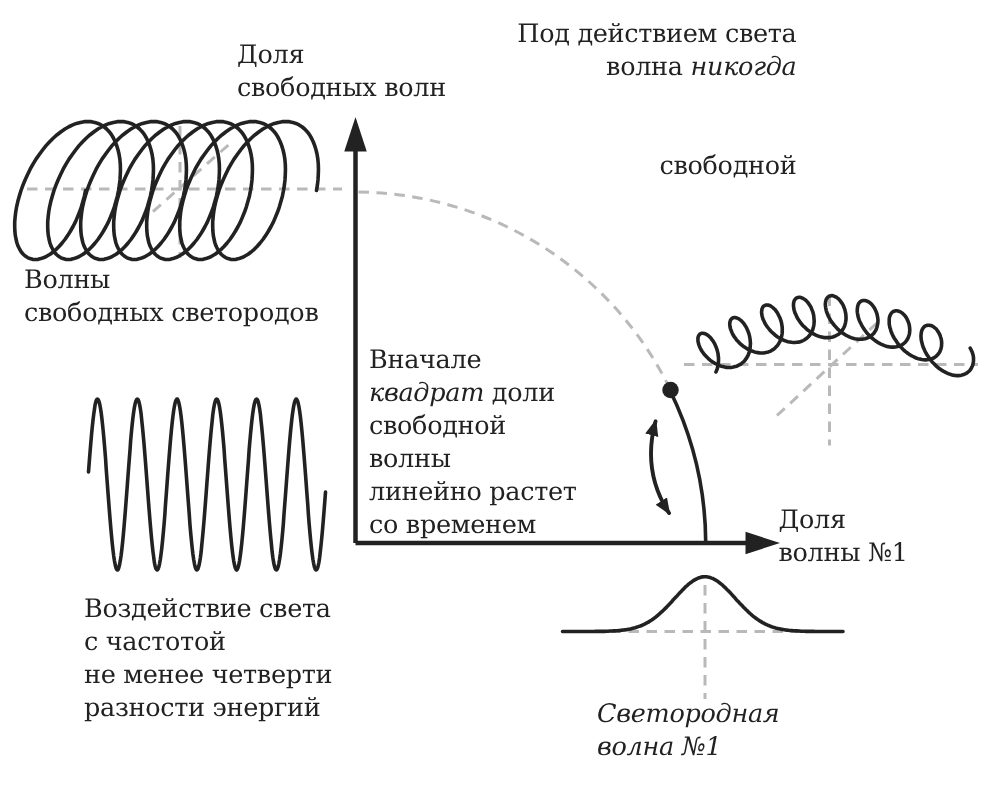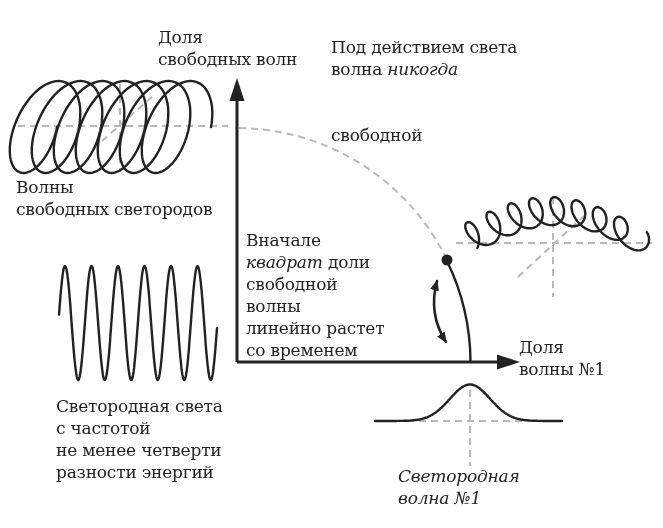--- a/index.html
+++ b/index.html
@@ -55,29 +55,29 @@
 
       <path d="M 447 261 A 233.5 233.5 0 0 1 470.5 362"></path>
       <path id="osc" d="M 437 281 Q 428 314 446 342" marker-start="url(#ah)" marker-end="url(#ah)"></path>
       <circle cx="447" cy="260" r="5.5"></circle>
     </g>
   </svg>
 
   <div class="note c" style="left:158px;top:26px;width:160px;">Доля
 свободных волн</div>
 
-  <div class="note" style="left:331px;top:36px;width:200px;"><span>Под действием света</span><br><span>волна </span><i>никогда</i><br><br><br><span>свободной</span></div>
+  <div class="note" style="left:331px;top:12px;width:200px;text-align:right;"><span>Под действием света</span><br><span>волна </span><i>никогда</i><br><br><br><span>свободной</span></div>
 
 
   <div class="note c" style="left:246px;top:229px;width:146px;"><span>Вначале</span><br><i>квадрат</i><span> доли</span><br><span>свободной волны</span><br><span>линейно растет</span><br><span>со временем</span></div>
 
   <div class="note c" style="left:16px;top:176px;width:205px;">Волны
 свободных светородов</div>
 
-  <div class="note" style="left:56px;top:395px;width:200px;">Светородная света
+  <div class="note" style="left:56px;top:395px;width:200px;">Воздействие света
 с частотой
 не менее четверти
 разности энергий</div>
 
   <div class="note c" style="left:519px;top:336px;width:92px;">Доля
 волны №1</div>
 
   <div class="note c" style="left:398px;top:465px;width:145px;font-style:italic;">Светородная
 волна №1</div>
 </div>

